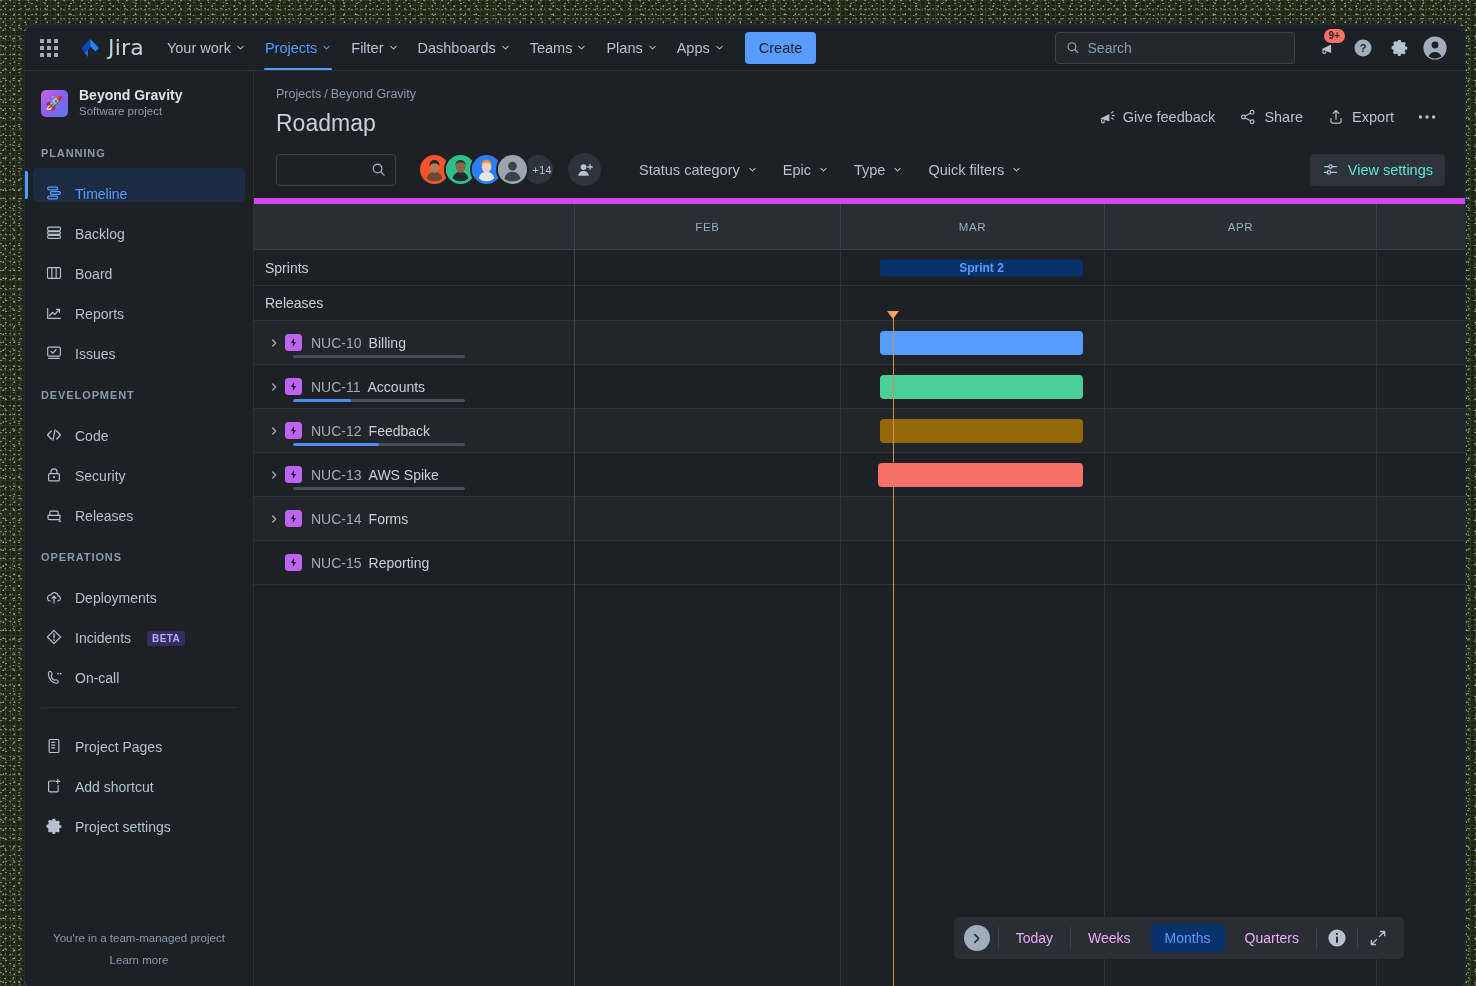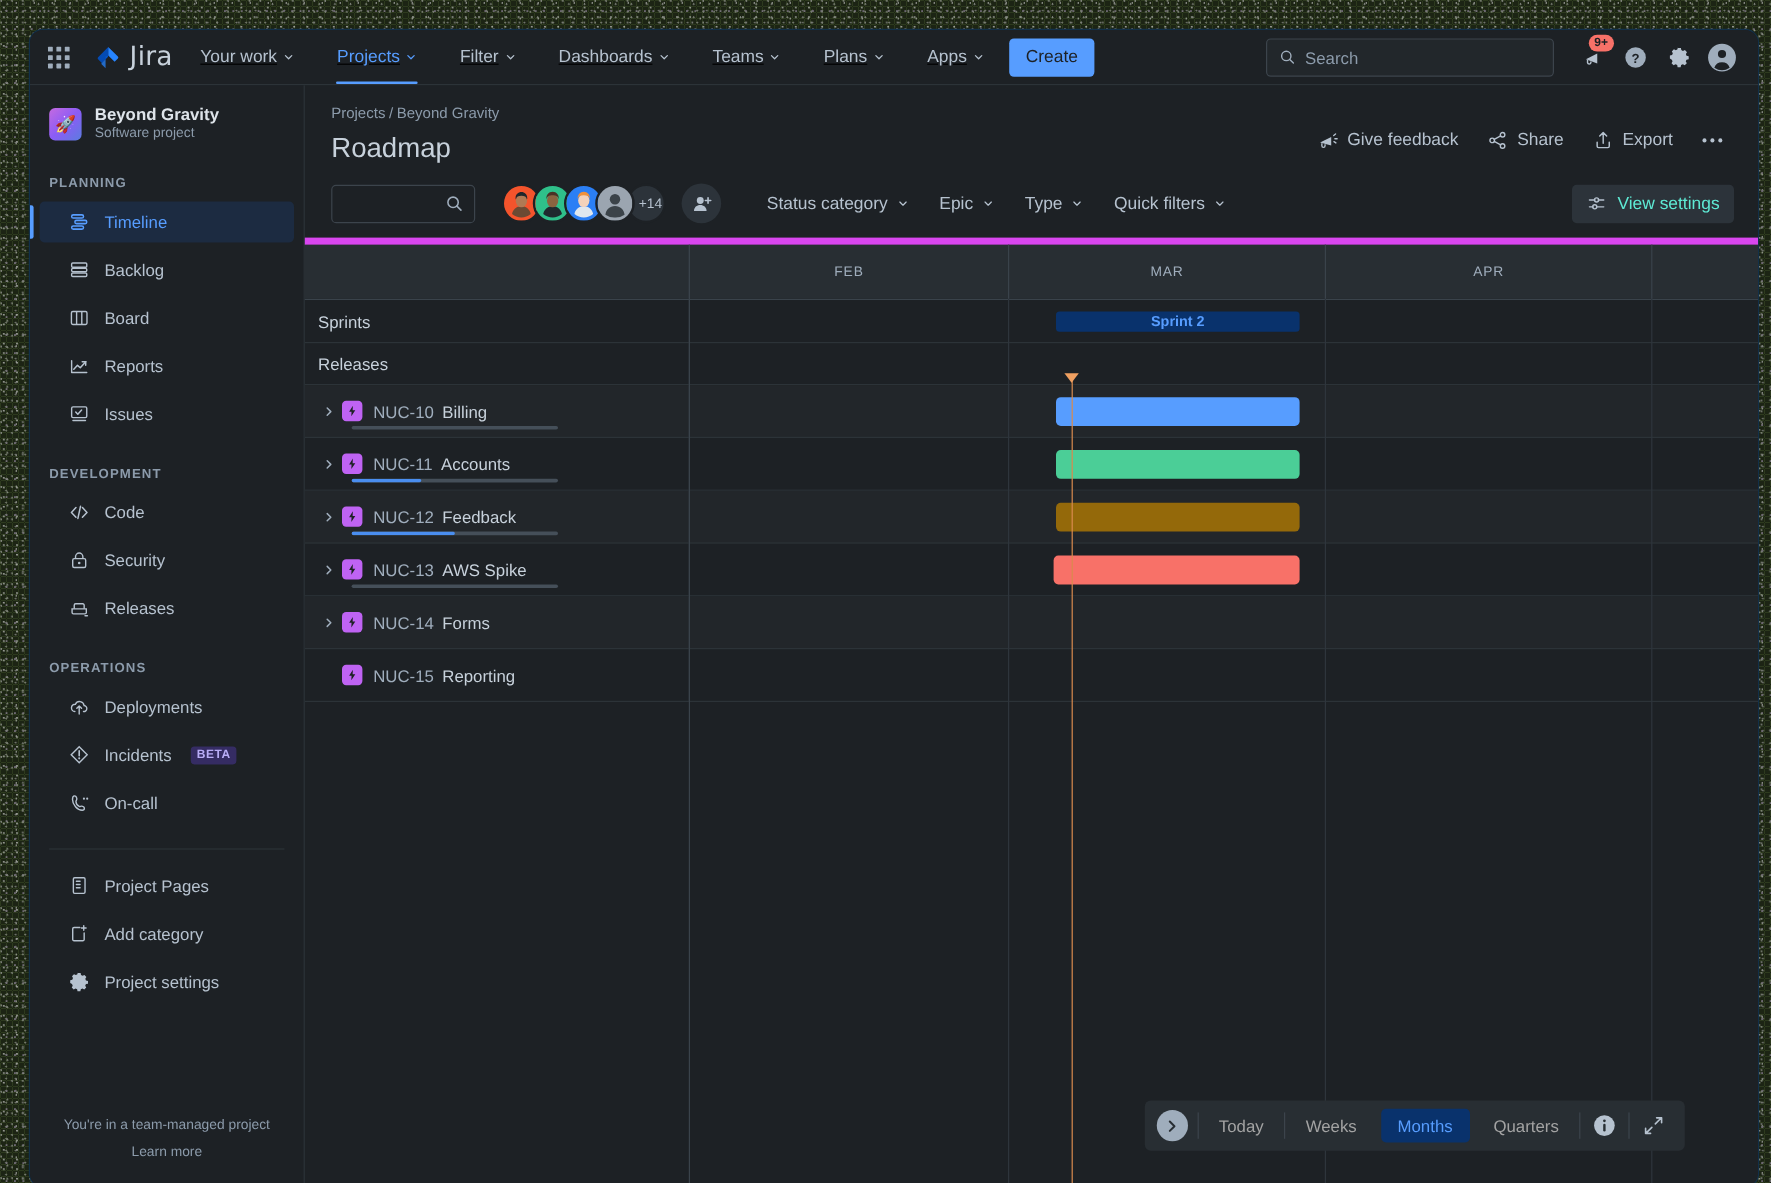--- a/index.html
+++ b/index.html
@@ -63,21 +63,21 @@
   .grid9 { display: grid; grid-template-columns: repeat(3, 4px); gap: 3px; }
   .grid9 i { width: 4px; height: 4px; background: #9fadbc; display: block; border-radius: .5px; }
 
   .brand { display: flex; align-items: center; gap: 7px; margin: 0 14px 0 8px; cursor: pointer; }
   .brand .logo { width: 22px; height: 22px; }
   .brand .wordmark {
     font-size: 22px; color: #c7d1db; letter-spacing: .2px;
     font-family: "DejaVu Sans", sans-serif; font-weight: 400;
   }
 
-  .navitems { display: flex; align-items: center; gap: 18px; height: 100%; text-decoration: underline; }
+  .navitems { display: flex; align-items: center; gap: 2px; height: 100%; }
   .navitem {
     display: flex; align-items: center; gap: 5px;
     height: 100%;
     padding: 0 9px;
     font-size: 14.5px; color: #b6c2cf; cursor: pointer;
     position: relative;
   }
   .navitem.active { color: #579dff; }
   .navitem.active::after {
     content: ""; position: absolute; left: 8px; right: 8px; bottom: 0;
@@ -145,22 +145,22 @@
   }
   .proj-name { font-size: 14px; font-weight: 700; color: #dee4ea; line-height: 17px; }
   .proj-type { font-size: 11.5px; color: #8c9bab; line-height: 15px; }
 
   .sec-label {
     font-size: 11px; font-weight: 700; letter-spacing: .9px;
     color: #8c9bab; padding: 0 16px; margin: 6px 0 6px;
   }
   .navlist { display: flex; flex-direction: column; }
   .nav-row {
-    display: flex; align-items: center; gap: 12px;
-    height: 34px; margin: 3px 8px; padding: 0 24px;
+    display: flex; align-items: flex-end; gap: 12px;
+    height: 34px; margin: 3px 8px; padding: 0 12px;
     border-radius: 4px; cursor: pointer;
     font-size: 14px; color: #b6c2cf;
     position: relative;
   }
   .nav-row.selected { background: #1c2b41; color: #579dff; }
   .nav-row.selected::before {
     content: ""; position: absolute; left: -8px; top: 3px; bottom: 3px;
     width: 3px; border-radius: 0 2px 2px 0; background: #579dff;
   }
   .nav-row .ico { width: 18px; height: 18px; flex: none; display: block; }
@@ -331,21 +331,21 @@
   }
   .round-btn {
     width: 26px; height: 26px; border-radius: 50%;
     background: #9fadbc; display: flex; align-items: center; justify-content: center;
     margin: 0 8px 0 4px; cursor: pointer;
   }
   .vdiv { width: 1px; height: 22px; background: #3c444c; }
   .zbtn {
     padding: 0 14px; height: 28px; border-radius: 4px;
     display: flex; align-items: center;
-    font-size: 14px; color: #a3a3a3; cursor: pointer; margin: 0 3px;
+    font-size: 14px; color: #f0abfc; cursor: pointer; margin: 0 3px;
   }
   .zbtn.active { background: #09326c; color: #579dff; }
   .ctrl-ico { width: 26px; height: 26px; margin: 0 7px; display: flex; align-items: center; justify-content: center; cursor: pointer; }
 </style>
 </head>
 <body>
 
 <div id="frame"></div>
 <div id="speckle"></div>
 
@@ -579,21 +579,21 @@
             <rect x="4.6" y="2.8" width="10.8" height="14.4" rx="1.2" stroke="#b6c2cf" stroke-width="1.3" fill="none"></rect>
             <path d="M7.4 6h3.4M7.4 9h3.4M7.4 12h3.4" stroke="#b6c2cf" stroke-width="1.3" stroke-linecap="round"></path>
           </svg>
           <span>Project Pages</span>
         </div>
         <div class="nav-row">
           <svg class="ico" viewBox="0 0 20 20">
             <path d="M14.6 9.4v6a1.2 1.2 0 0 1-1.2 1.2H5.2A1.2 1.2 0 0 1 4 15.4V5.6a1.2 1.2 0 0 1 1.2-1.2h5.4" stroke="#b6c2cf" stroke-width="1.3" fill="none" stroke-linecap="round"></path>
             <path d="M14.2 2.6v4.4M12 4.8h4.4" stroke="#b6c2cf" stroke-width="1.3" stroke-linecap="round"></path>
           </svg>
-          <span>Add category</span>
+          <span>Add shortcut</span>
         </div>
         <div class="nav-row">
           <svg class="ico" viewBox="0 0 24 24">
             <path d="M12 8.4a3.6 3.6 0 1 0 0 7.2 3.6 3.6 0 0 0 0-7.2zm0 2.2a1.4 1.4 0 1 1 0 2.8 1.4 1.4 0 0 1 0-2.8z" fill="#b6c2cf"></path>
             <path d="M10.4 2.4h3.2l.4 2.3 1.7.9 2.1-1 2.2 2.3-1.2 2 .7 1.8 2.3.5v3.2l-2.3.4-.8 1.8 1.1 2-2.2 2.2-2-1.1-1.8.8-.5 2.3h-3.2l-.4-2.3-1.8-.8-2 1.1-2.2-2.2 1.1-2-.8-1.8L2 13.6v-3.2l2.3-.5.8-1.8-1.1-2 2.2-2.3 2.1 1 1.7-.9.4-2.3z" fill="#b6c2cf"></path>
           </svg>
           <span>Project settings</span>
         </div>
       </div>
 

